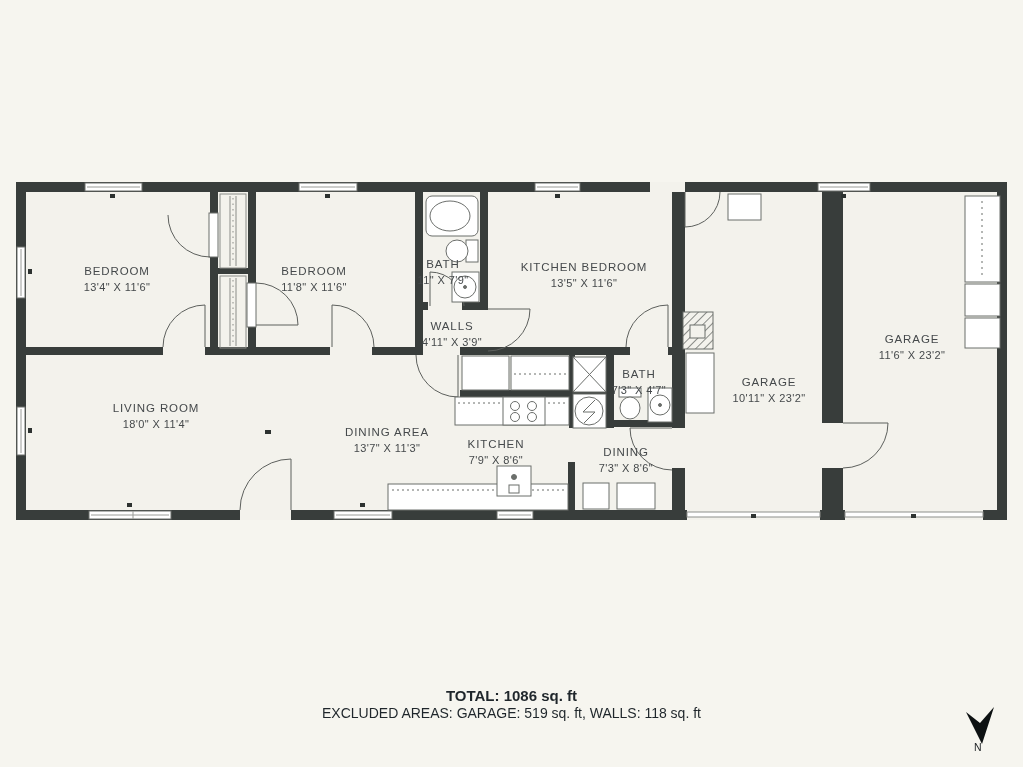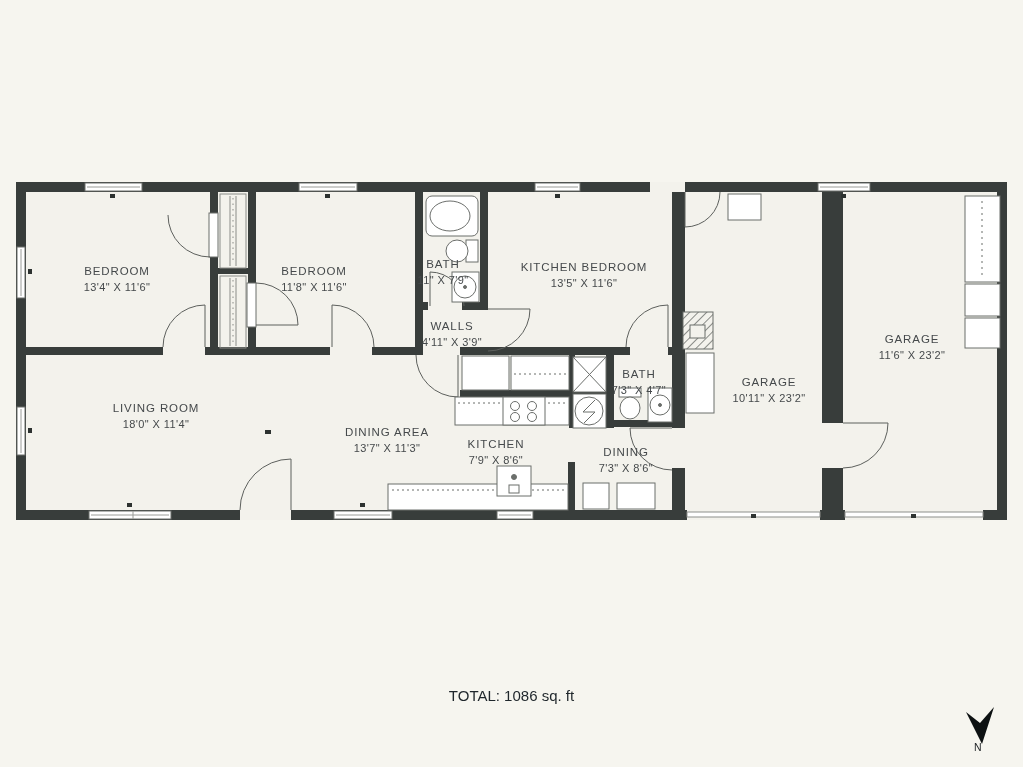--- a/index.html
+++ b/index.html
@@ -4,21 +4,21 @@
 <style>
   html,body{margin:0;padding:0;}
   body{background:#e8e7e1;font-family:"Liberation Sans",sans-serif;}
   #stage{position:relative;width:1023px;height:767px;background:#f6f5ef;overflow:hidden;}
   #plan-svg{position:absolute;left:0;top:0;}
   .room-label{position:absolute;transform:translateX(-50%);text-align:center;color:#45494b;white-space:nowrap;}
   .room-name{font-size:11.5px;letter-spacing:.9px;line-height:16px;}
   .room-dims{font-size:11px;letter-spacing:.4px;line-height:16px;}
   .footer{position:absolute;top:687px;left:0;right:0;text-align:center;color:#1f262b;
           font-size:14px;line-height:17.5px;}
-  .footer-total{font-weight:normal;font-size:15px;}
+  .footer-total{font-weight:bold;font-size:15px;}
   .compass-label{position:absolute;left:974px;top:741px;font-size:10.5px;color:#23272a;}
 </style>
 </head>
 <body>
 
 <div id="stage">
 
 <svg id="plan-svg" width="1023" height="767" viewBox="0 0 1023 767">
   <defs>
     <pattern id="hatch" width="6" height="6" patternUnits="userSpaceOnUse" patternTransform="rotate(45)">
@@ -243,17 +243,18 @@
   <div class="room-name">GARAGE</div>
   <div class="room-dims">10'11" X 23'2"</div>
 </div>
 <div class="room-label" style="left:912px;top:331px">
   <div class="room-name">GARAGE</div>
   <div class="room-dims">11'6" X 23'2"</div>
 </div>
 
 <div class="footer">
   <div class="footer-total">TOTAL: 1086 sq. ft</div>
+  <div class="footer-excl">EXCLUDED AREAS: GARAGE: 519 sq. ft, WALLS: 118 sq. ft</div>
 </div>
 
 <div class="compass-label">N</div>
 
 </div>
 
 </body></html>

